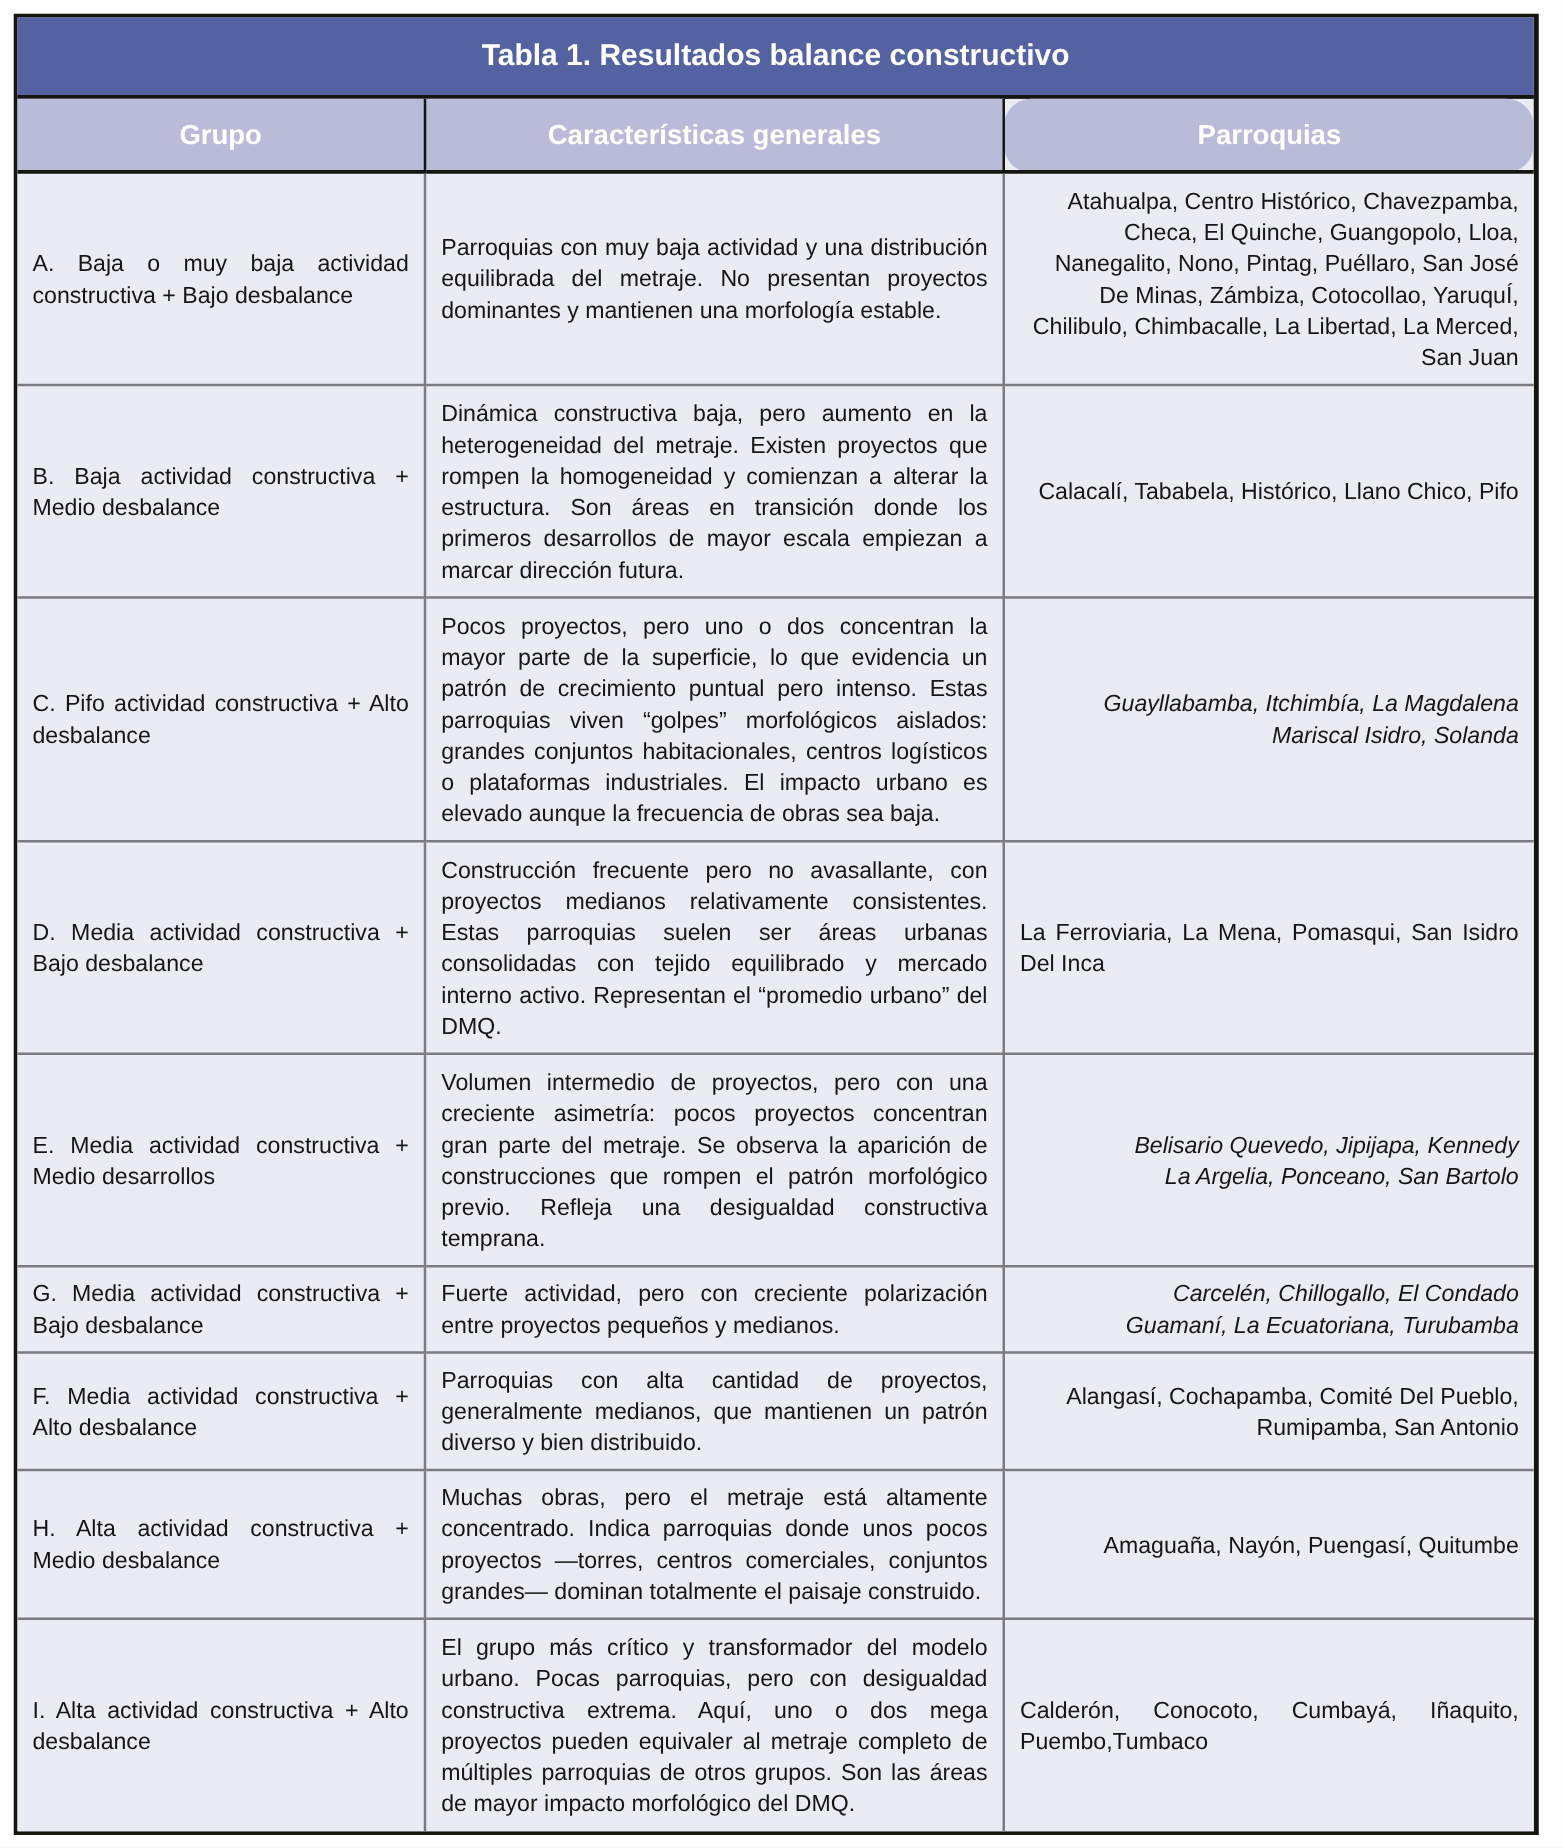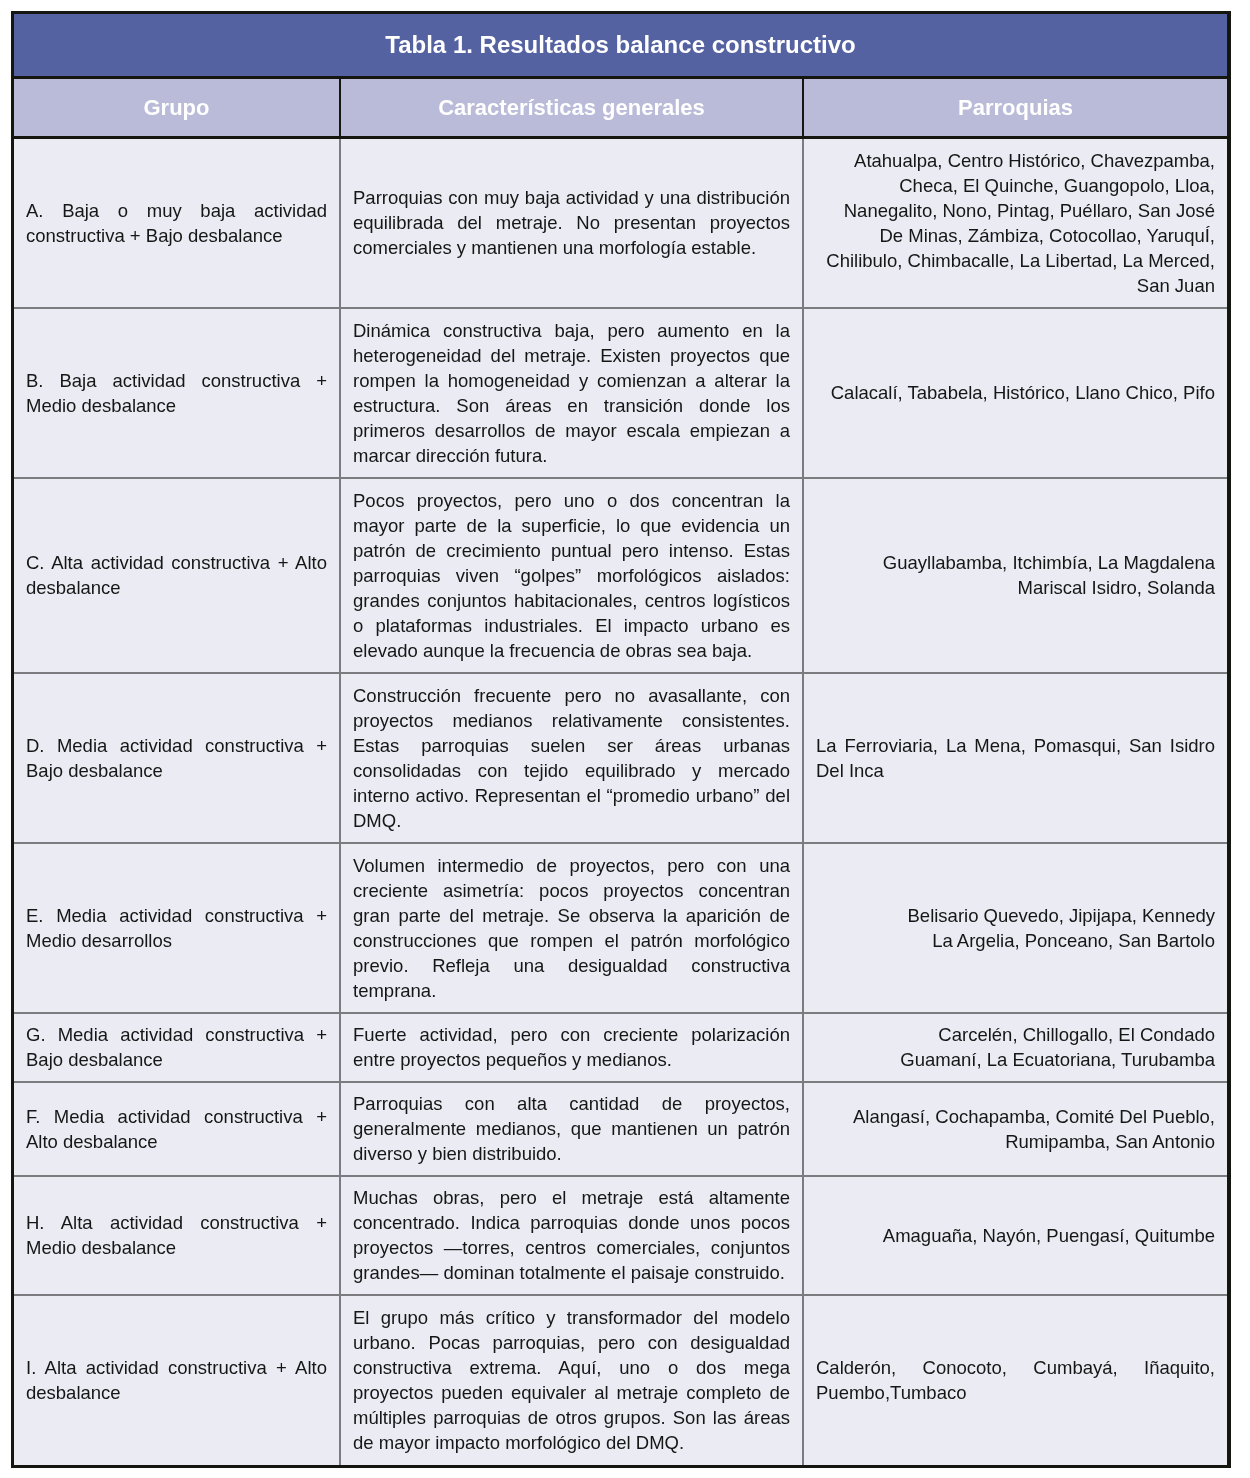--- a/index.html
+++ b/index.html
@@ -49,38 +49,38 @@
       color: #ffffff;
       font-weight: bold;
       font-size: 22px;
       height: 57px;
       text-align: center;
       vertical-align: middle;
       padding: 0;
       border-right: 2px solid #161611;
       border-bottom: 3px solid #161611;
     }
-    th:last-child { border-right: none; }
+    th:last-child { border-right: none; border-radius: 22px; }
     td {
       background: #ebebf4;
       color: #161616;
       font-size: 18.5px;
       line-height: 25px;
       vertical-align: middle;
       padding: 4px 12px 4px 12px;
       border-right: 2px solid #7c7c80;
       border-bottom: 2px solid #7c7c80;
       text-align: justify;
       box-sizing: border-box;
     }
     td:last-child { border-right: none; }
     tr.last td { border-bottom: none; }
     td.parr { text-align: right; }
     td.parr.just { text-align: justify; }
-    td .line { display: block; }
+    td .line { display: block; font-style: italic; }
   </style>
 </head>
 <body>
 
 <div class="table-wrap">
   <div class="title-bar">Tabla 1. Resultados balance constructivo</div>
   <table>
     <colgroup>
       <col class="c1">
         <col class="c2">
@@ -89,30 +89,30 @@
     <thead>
       <tr>
         <th>Grupo</th>
         <th>Características generales</th>
         <th>Parroquias</th>
       </tr>
     </thead>
     <tbody>
       <tr style="height:170px">
         <td>A. Baja o muy baja actividad constructiva +  Bajo desbalance</td>
-        <td>Parroquias con muy baja actividad y una distribución equilibrada del metraje. No presentan proyectos comerciales y mantienen una morfología estable.</td>
+        <td>Parroquias con muy baja actividad y una distribución equilibrada del metraje. No presentan proyectos dominantes y mantienen una morfología estable.</td>
         <td class="parr">Atahualpa, Centro Histórico, Chavezpamba, Checa, El Quinche, Guangopolo, Lloa, Nanegalito, Nono, Pintag, Puéllaro, San José De Minas, Zámbiza, Cotocollao, YaruquÍ, Chilibulo, Chimbacalle, La Libertad, La Merced, San Juan</td>
       </tr>
       <tr style="height:170px">
         <td>B. Baja actividad constructiva + Medio desbalance</td>
         <td>Dinámica constructiva baja, pero aumento en la heterogeneidad del metraje. Existen proyectos que rompen la homogeneidad y comienzan a alterar la estructura. Son áreas en transición donde los primeros desarrollos de mayor escala empiezan a marcar dirección futura.</td>
         <td class="parr">Calacalí, Tababela, Histórico, Llano Chico, Pifo</td>
       </tr>
       <tr style="height:195px">
-        <td>C. Alta actividad constructiva + Alto desbalance</td>
+        <td>C. Pifo actividad constructiva + Alto desbalance</td>
         <td>Pocos proyectos, pero uno o dos concentran la mayor parte de la superficie, lo que evidencia un patrón de crecimiento puntual pero intenso. Estas parroquias viven “golpes” morfológicos aislados: grandes conjuntos habitacionales, centros logísticos o plataformas industriales. El impacto urbano es elevado aunque la frecuencia de obras sea baja.</td>
         <td class="parr">
           <span class="line">Guayllabamba, Itchimbía, La Magdalena</span>
           <span class="line">Mariscal Isidro, Solanda</span>
         </td>
       </tr>
       <tr style="height:170px">
         <td>D. Media actividad constructiva + Bajo desbalance</td>
         <td>Construcción frecuente pero no avasallante, con proyectos medianos relativamente consistentes. Estas parroquias suelen ser áreas urbanas consolidadas con tejido equilibrado y mercado interno activo. Representan el “promedio urbano” del DMQ.</td>
         <td class="parr just">La Ferroviaria, La Mena, Pomasqui, San Isidro Del Inca</td>

